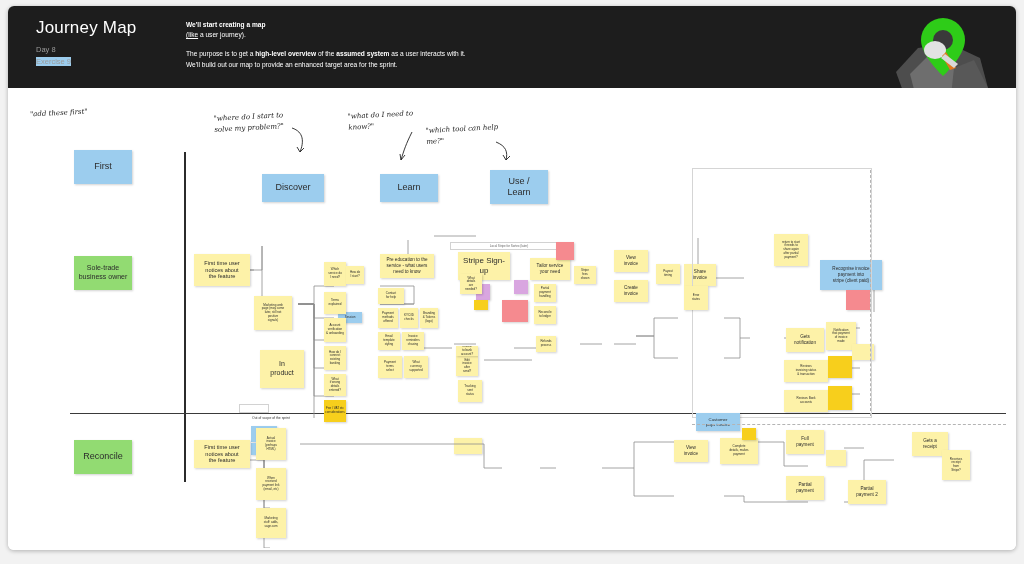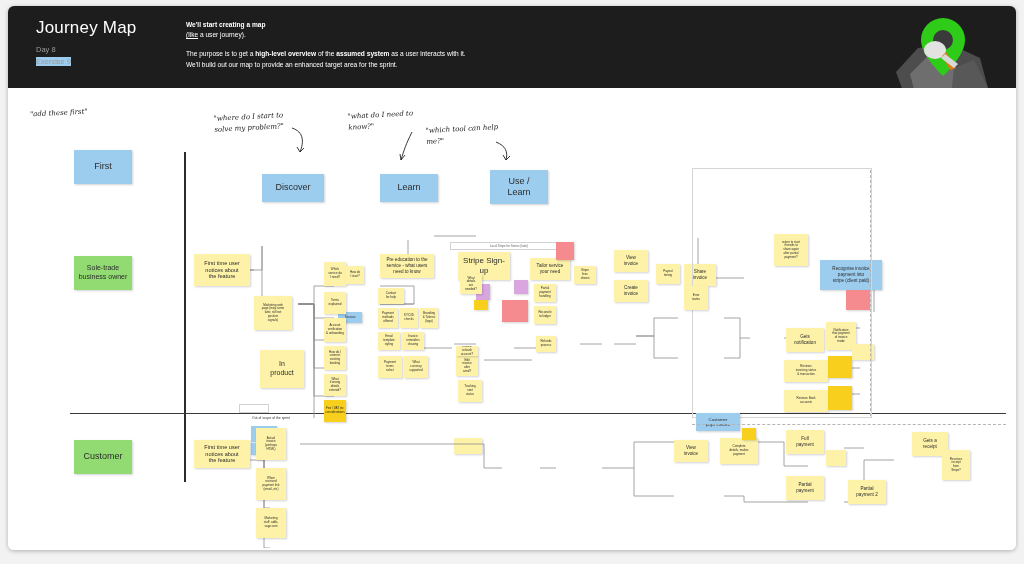--- a/index.html
+++ b/index.html
@@ -86,21 +86,21 @@
         <path d="M288 24 C298 28 300 34 298 42" stroke="#222" fill="none" stroke-width=".9"></path>
         <path d="M298 42 l-3 -5 M298 42 l4 -4" stroke="#222" fill="none" stroke-width=".9"></path>
       </svg>
 
       <div class="vline" style="left:176px;top:64px;height:330px;"></div>
       <div class="hline" style="left:62px;top:325px;width:936px;"></div>
 
       <div class="note b big" style="left:66px;top:62px;width:58px;height:34px;">First</div>
       <div class="note g med" style="left:66px;top:168px;width:58px;height:34px;white-space:pre-line;">Sole-trade
 business owner</div>
-      <div class="note g big" style="left:66px;top:352px;width:58px;height:34px;">Customer</div>
+      <div class="note g big" style="left:66px;top:352px;width:58px;height:34px;">Reconcile</div>
 
       <div class="note b big" style="left:254px;top:86px;width:62px;height:28px;white-space:pre-line;">Discover</div>
       <div class="note b big" style="left:372px;top:86px;width:58px;height:28px;white-space:pre-line;">Learn</div>
       <div class="note b big" style="left:482px;top:82px;width:58px;height:34px;white-space:pre-line;">Use /
 Learn</div>
 
       <svg style="position:absolute;left:176px;top:120px;width:830px;height:210px;">
         <g stroke="#8d8d8d" stroke-width=".8" fill="none">
           <path d="M58 62 L78 62 L78 38 L78 96 L88 96"></path>
           <path d="M58 62 L70 62"></path>

